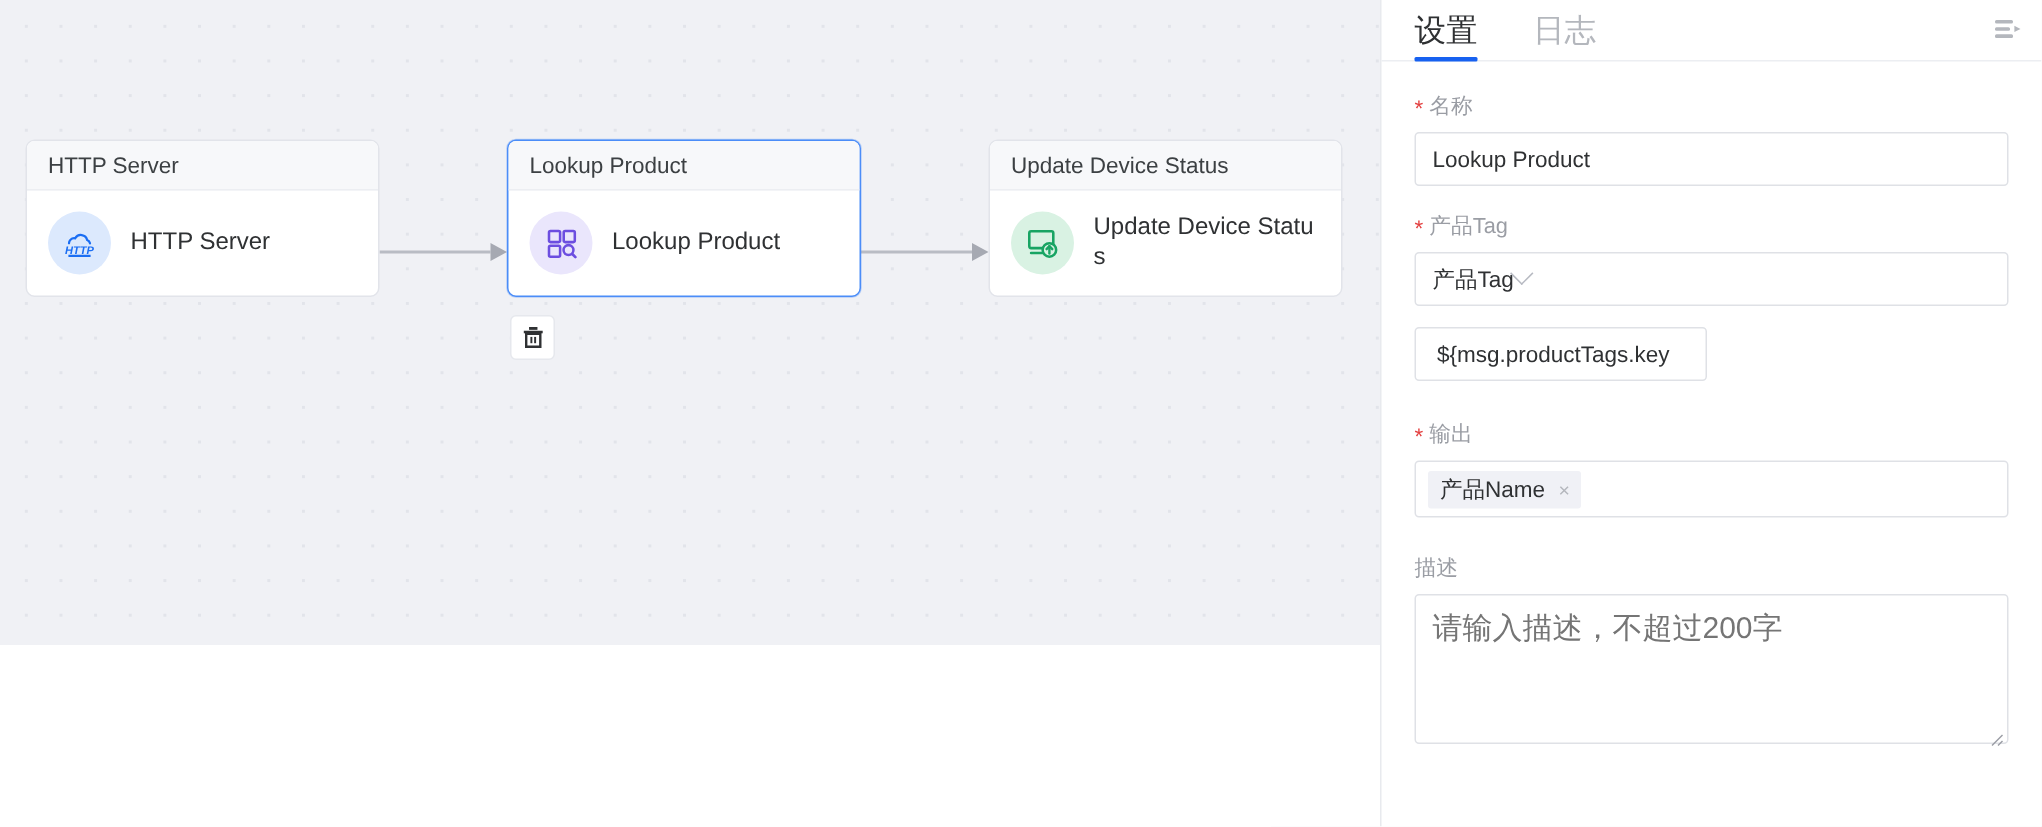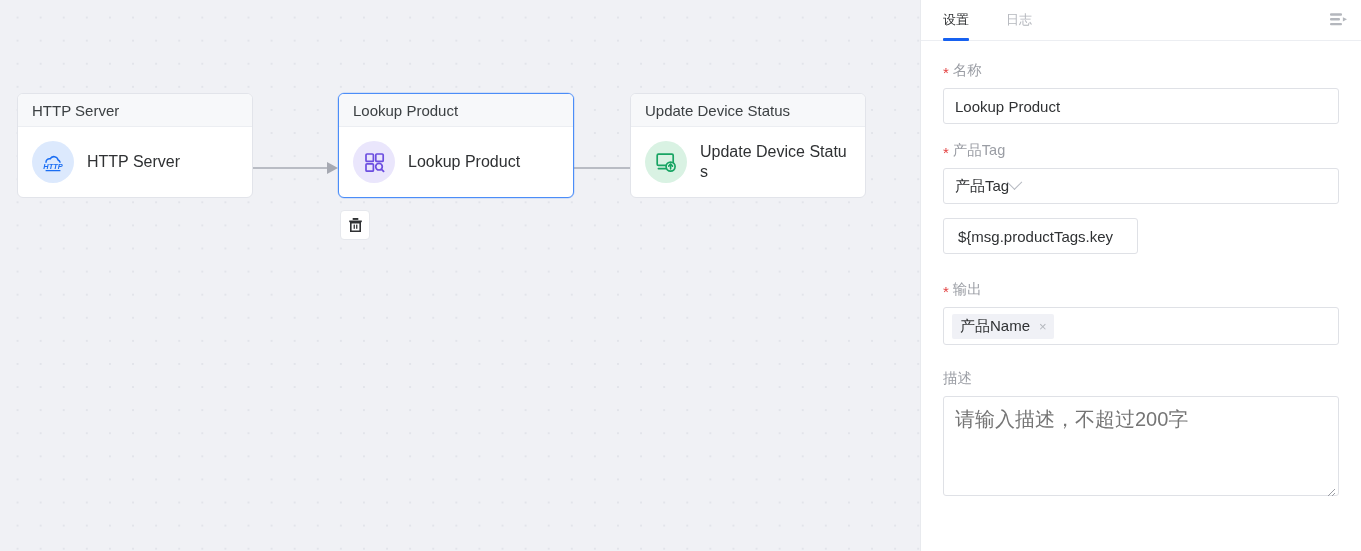--- a/index.html
+++ b/index.html
@@ -8,21 +8,21 @@
     width: 1361px; height: 551px;
     overflow: hidden;
     font-family: "Liberation Sans", "DejaVu Sans", sans-serif;
     background: #ffffff;
   }
   #app { position: relative; width: 1361px; height: 551px; display: flex; }
 
   
   #canvas {
     position: relative;
-    width: 920px; height: 551px;
+    width: 920px; height: 430px;
     background-color: #f0f1f5;
     background-image: radial-gradient(circle, #e2e4ea 1.1px, transparent 1.2px);
     background-size: 23.1px 23.1px;
     background-position: 6px 6px;
     overflow: hidden;
   }
 
   .node {
     position: absolute;
     background: #ffffff;
@@ -95,21 +95,21 @@
   .panel-tabs {
     height: 41px;
     border-bottom: 1px solid #eceef2;
     display: flex; align-items: stretch;
     padding: 0 22px;
     position: relative;
     flex: 0 0 41px;
   }
   .tab {
     display: flex; align-items: center;
-    font-size: 13px;
+    font-size: 21px;
     color: #b4b7bd;
     margin-right: 37px;
     position: relative;
     cursor: pointer;
   }
   .tab.active { color: #2f3133; }
   .tab.active::after {
     content: "";
     position: absolute;
     left: 0; right: 0; bottom: -1px;
@@ -254,21 +254,21 @@
     <div class="delete-btn" style="left:340px; top:210px;">
       <svg width="15" height="16" viewBox="0 0 15 16" aria-hidden="true">
         <rect x="4.7" y="1" width="5.6" height="1.9" fill="#2f3133"></rect>
         <rect x="1.2" y="3.5" width="12.6" height="1.7" fill="#2f3133"></rect>
         <path d="M2.8 5.6h9.4v8.6H2.8z" fill="none" stroke="#2f3133" stroke-width="1.6"></path>
         <rect x="5.6" y="7.6" width="1.3" height="4.2" fill="#2f3133"></rect>
         <rect x="8.1" y="7.6" width="1.3" height="4.2" fill="#2f3133"></rect>
       </svg>
     </div>
 
-    <div class="node" style="left:630px; top:93px; width:236px;">
+    <div class="node" style="left:659px; top:93px; width:236px;">
       <div class="node-header">Update Device Status</div>
       <div class="node-body">
         <div class="node-icon green">
           <svg width="25" height="25" viewBox="0 0 25 25" aria-hidden="true">
             <rect x="3.2" y="4.2" width="16" height="11.2" rx="1.2" fill="none" stroke="#18a463" stroke-width="1.7"></rect>
             <line x1="4.4" y1="18.6" x2="12" y2="18.6" stroke="#18a463" stroke-width="1.7" stroke-linecap="round"></line>
             <circle cx="16.6" cy="16.6" r="4.5" fill="#d9f2e3" stroke="#18a463" stroke-width="1.7"></circle>
             <line x1="16.6" y1="19" x2="16.6" y2="14.2" stroke="#18a463" stroke-width="1.6" stroke-linecap="round"></line>
             <polyline points="14.7,16.1 16.6,14.1 18.5,16.1" fill="none" stroke="#18a463" stroke-width="1.6" stroke-linecap="round" stroke-linejoin="round"></polyline>
           </svg>

